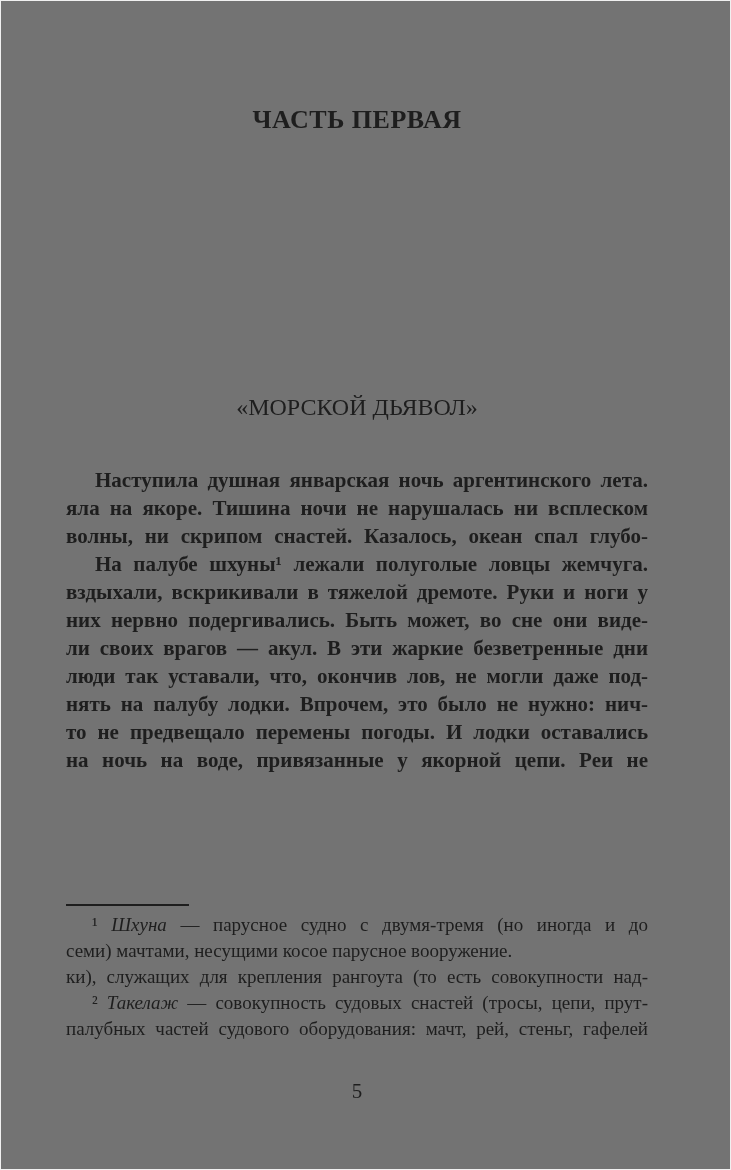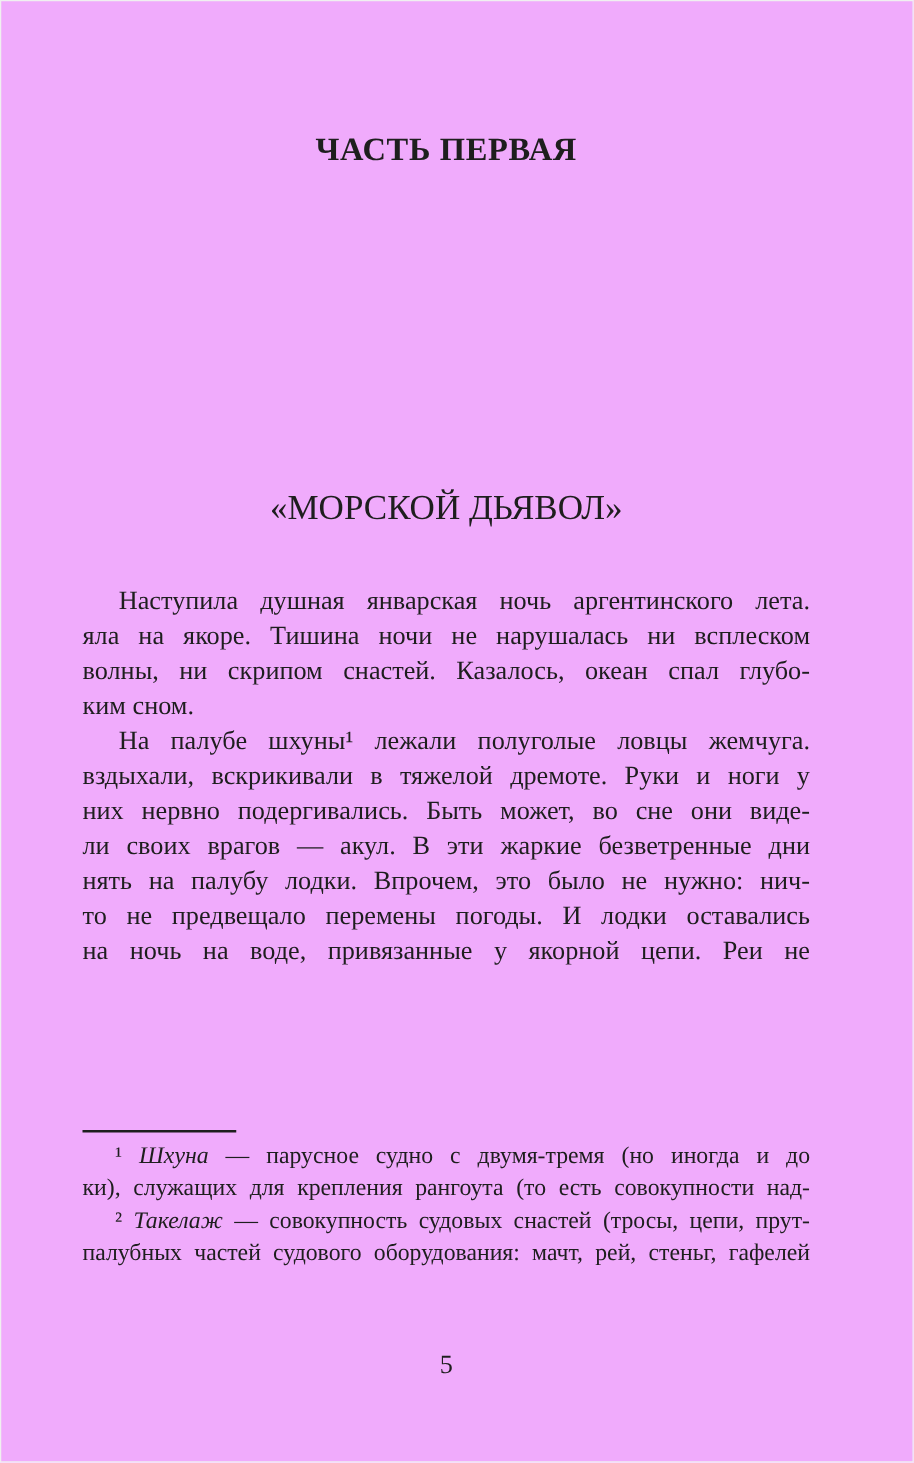--- a/index.html
+++ b/index.html
@@ -4,21 +4,21 @@
 <style>
   html, body {
     margin: 0;
     padding: 0;
     background: #ffffff;
   }
   .page {
     position: relative;
     width: 731px;
     height: 1170px;
-    background: #f0abfc;
+    background: #737373;
     box-shadow: inset 0 0 0 1px #f0f0f0;
     font-family: "Liberation Serif", "DejaVu Serif", serif;
     color: #1e1e1e;
     overflow: hidden;
   }
   .part-title {
     position: absolute;
     top: 103px;
     left: 66px;
     width: 582px;
@@ -29,35 +29,36 @@
     font-weight: bold;
     letter-spacing: 0.5px;
   }
   .chapter-title {
     position: absolute;
     top: 391px;
     left: 66px;
     width: 582px;
     margin: 0;
     text-align: center;
-    font-size: 28px;
+    font-size: 24px;
     line-height: 32px;
     font-weight: normal;
   }
   .body-text {
     position: absolute;
     top: 466px;
     left: 66px;
     width: 582px;
     font-size: 21px;
   }
   .body-text .tline {
     line-height: 28px;
     height: 28px;
     white-space: nowrap;
+    font-weight: bold;
   }
   .tline {
     text-align: justify;
   }
   .tline.just {
     text-align-last: justify;
     white-space: normal !important;
   }
   .tline.ind {
     text-indent: 29px;
@@ -104,30 +105,31 @@
 </head>
 <body>
 
 <div class="page">
   <h1 class="part-title">ЧАСТЬ ПЕРВАЯ</h1>
   <h2 class="chapter-title">«МОРСКОЙ ДЬЯВОЛ»</h2>
   <div class="body-text" id="body-text">
       <div class="tline just ind">Наступила душная январская ночь аргентинского лета.</div>
       <div class="tline just">яла на якоре. Тишина ночи не нарушалась ни всплеском</div>
       <div class="tline just">волны, ни скрипом снастей. Казалось, океан спал глубо-</div>
-      <div class="tline">ким сном.</div>
       <div class="tline just ind">На палубе шхуны¹ лежали полуголые ловцы жемчуга.</div>
       <div class="tline just">вздыхали, вскрикивали в тяжелой дремоте. Руки и ноги у</div>
       <div class="tline just">них нервно подергивались. Быть может, во сне они виде-</div>
       <div class="tline just">ли своих врагов — акул. В эти жаркие безветренные дни</div>
+      <div class="tline just">люди так уставали, что, окончив лов, не могли даже под-</div>
       <div class="tline just">нять на палубу лодки. Впрочем, это было не нужно: нич-</div>
       <div class="tline just">то не предвещало перемены погоды. И лодки оставались</div>
       <div class="tline just">на ночь на воде, привязанные у якорной цепи. Реи не</div>
     </div>
   <div class="footnote-sep"></div>
   <div class="footnotes" id="footnotes">
       <div class="tline just ind"><span class="fn-marker">¹ </span><span class="fn-term">Шхуна </span><span>— парусное судно с двумя-тремя (но иногда и до</span></div>
+      <div class="tline">семи) мачтами, несущими косое парусное вооружение.</div>
       <div class="tline just">ки), служащих для крепления рангоута (то есть совокупности над-</div>
       <div class="tline just ind"><span class="fn-marker">² </span><span class="fn-term">Такелаж </span><span>— совокупность судовых снастей (тросы, цепи, прут-</span></div>
       <div class="tline just">палубных частей судового оборудования: мачт, рей, стеньг, гафелей</div>
     </div>
   <div class="page-number">5</div>
 </div>
 
 </body></html>

